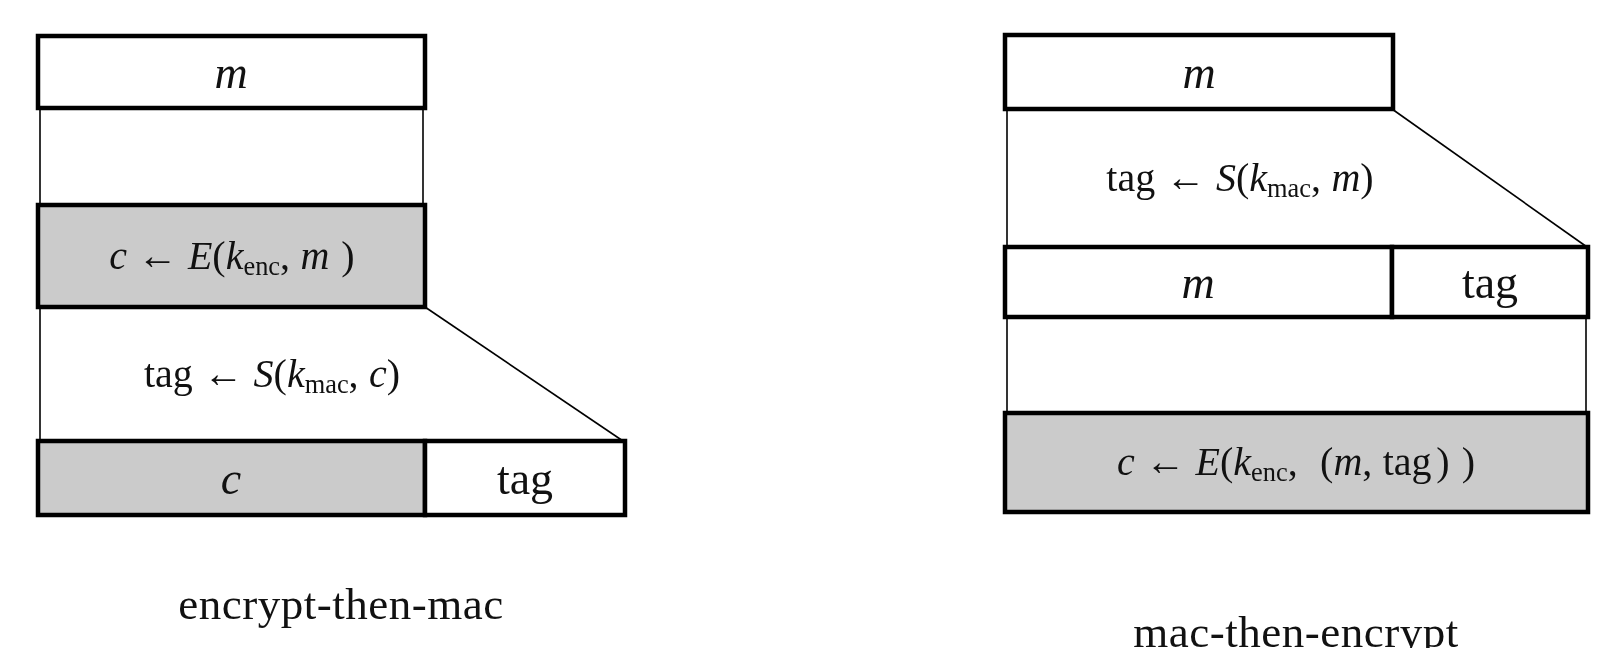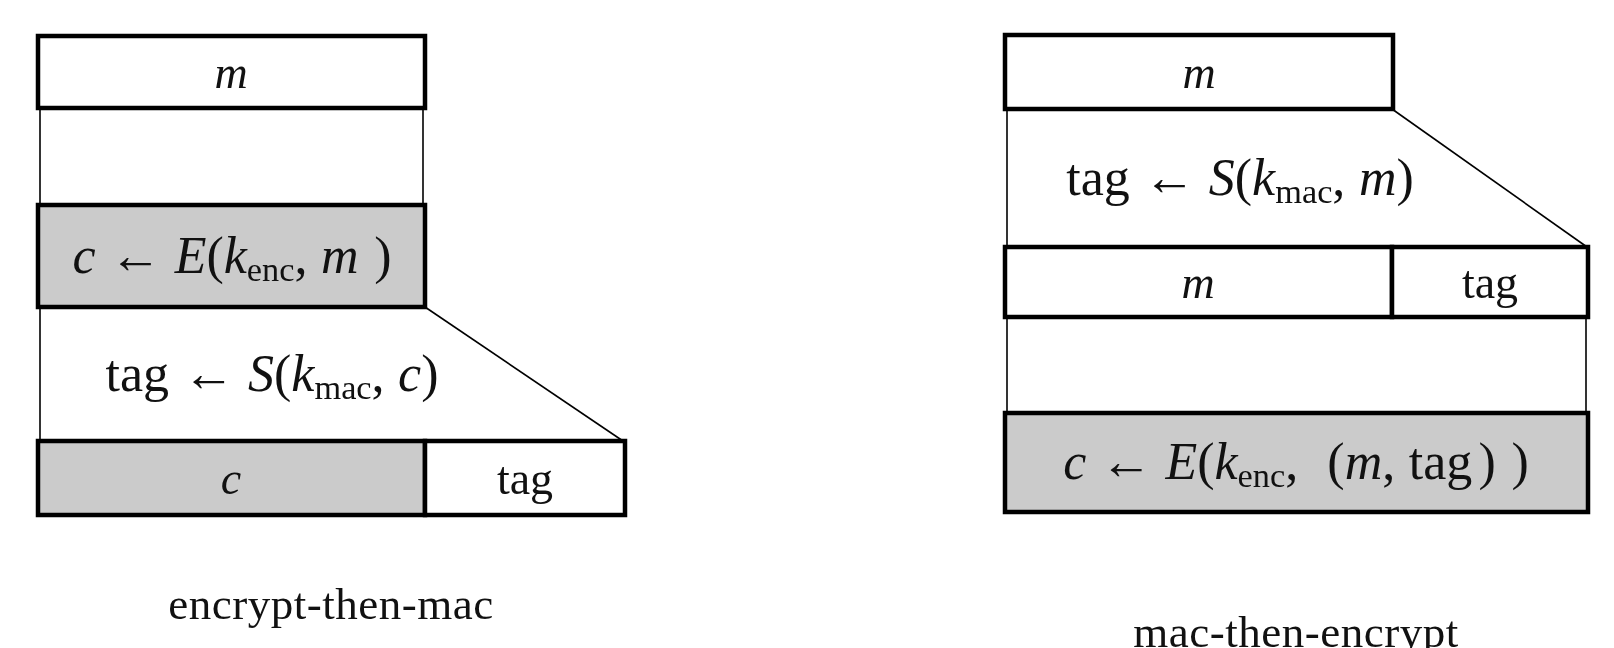--- a/index.html
+++ b/index.html
@@ -14,21 +14,21 @@
   }
   #diagram-svg { position: absolute; left: 0; top: 0; }
   .lbl {
     position: absolute;
     transform: translate(-50%, -50%);
     white-space: nowrap;
     font-size: 46px;
     line-height: 1;
     color: #111111;
   }
-  .formula { font-size: 52px; }
+  .formula { font-size: 40px; }
   .caption { font-size: 45px; letter-spacing: 0.5px; }
   .it { font-style: italic; }
   .rm { font-style: normal; }
   .sub { font-size: 0.66em; vertical-align: -0.22em; font-style: normal; }
   .arrow { margin: 0 0.26em; font-style: normal; }
   .comma { margin-right: 0.26em; font-style: normal; }
   .gap-left { margin-left: 0.3em; font-style: normal; }
   .smallgap-left { margin-left: 0.12em; }
   svg rect.thick { stroke: #000000; stroke-width: 4.5; }
   svg line.thin { stroke: #000000; stroke-width: 1.6; }
@@ -66,21 +66,21 @@
   <div class="lbl it" style="left:231px; top:73px;">m</div>
 
   <div class="lbl formula" style="left:272px; top:376px;"><span class="rm">tag</span><span class="arrow">←</span><span class="it">S</span><span class="rm">(</span><span class="it">k</span><span class="sub">mac</span><span class="comma">,</span><span class="it">c</span><span class="rm">)</span></div>
 
   <div class="lbl formula" style="left:232px; top:258px;"><span class="it">c</span><span class="arrow">←</span><span class="it">E</span><span class="rm">(</span><span class="it">k</span><span class="sub">enc</span><span class="comma">,</span><span class="it">m</span><span class="gap-left">)</span></div>
 
   <div class="lbl it" style="left:231px; top:479px;">c</div>
 
   <div class="lbl rm" style="left:525px; top:479px;">tag</div>
 
-  <div class="lbl caption" style="left:331px; top:604px;">encrypt-then-mac</div>
+  <div class="lbl caption" style="left:341px; top:604px;">encrypt-then-mac</div>
 
   <div class="lbl it" style="left:1199px; top:73px;">m</div>
 
   <div class="lbl formula" style="left:1240px; top:180px;"><span class="rm">tag</span><span class="arrow">←</span><span class="it">S</span><span class="rm">(</span><span class="it">k</span><span class="sub">mac</span><span class="comma">,</span><span class="it">m</span><span class="rm">)</span></div>
 
   <div class="lbl it" style="left:1198px; top:283px;">m</div>
 
   <div class="lbl rm" style="left:1490px; top:283px;">tag</div>
 
   <div class="lbl formula" style="left:1296px; top:464px;"><span class="it">c</span><span class="arrow">←</span><span class="it">E</span><span class="rm">(</span><span class="it">k</span><span class="sub">enc</span><span class="comma">,</span><span class="rm gap-left">(</span><span class="it">m</span><span class="comma">,</span><span class="rm">tag</span><span class="rm smallgap-left">)</span><span class="gap-left">)</span></div>

